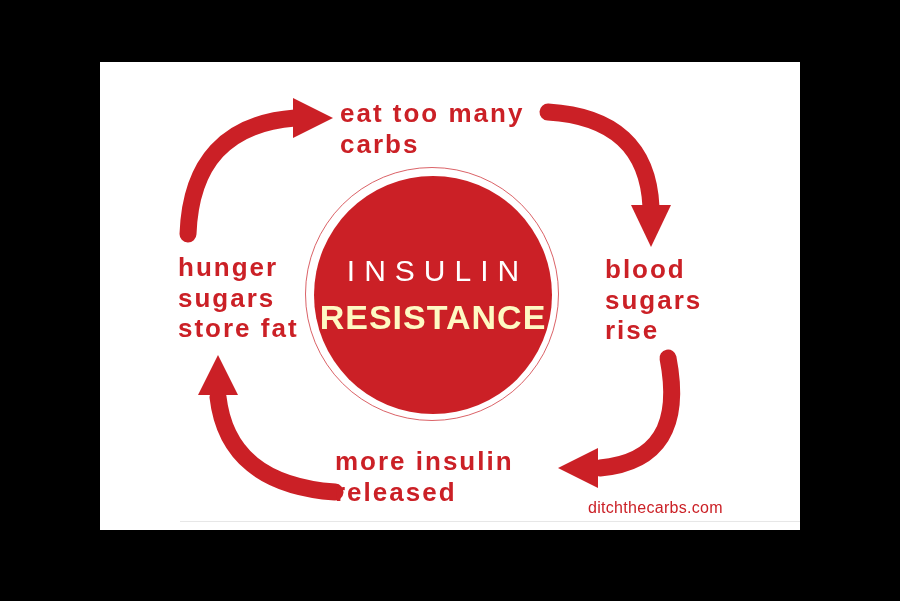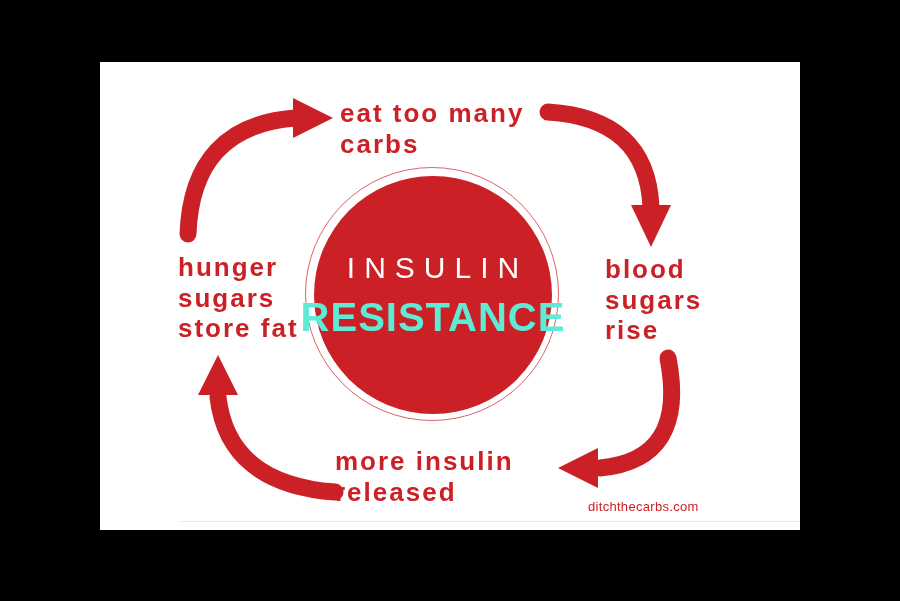--- a/index.html
+++ b/index.html
@@ -58,22 +58,22 @@
   }
   .center-line1 {
     color: #ffffff;
     font-size: 30px;
     font-weight: normal;
     letter-spacing: 9px;
     text-indent: 9px;
     white-space: nowrap;
   }
   .center-line2 {
-    color: #5eead4;
-    font-size: 40px;
+    color: #fef9c3;
+    font-size: 34px;
     font-weight: bold;
     letter-spacing: 1px;
     white-space: nowrap;
   }
   .step-label {
     position: absolute;
     color: #cb2026;
     font-weight: bold;
     font-size: 26px;
     letter-spacing: 2px;
@@ -83,21 +83,21 @@
   }
   .label-top    { left: 240px; top: 36px;  width: 200px; }
   .label-right  { left: 505px; top: 192px; width: 110px; }
   .label-bottom { left: 235px; top: 384px; width: 200px; }
   .label-left   { left: 78px;  top: 190px; width: 124px; }
   .watermark {
     position: absolute;
     left: 488px;
     top: 437px;
     color: #cb2026;
-    font-size: 13px;
+    font-size: 16px;
     letter-spacing: 0.3px;
   }
   .card-edge-line {
     position: absolute;
     left: 80px;
     right: 0;
     bottom: 8px;
     height: 1px;
     background: #e7e7e7;
   }

